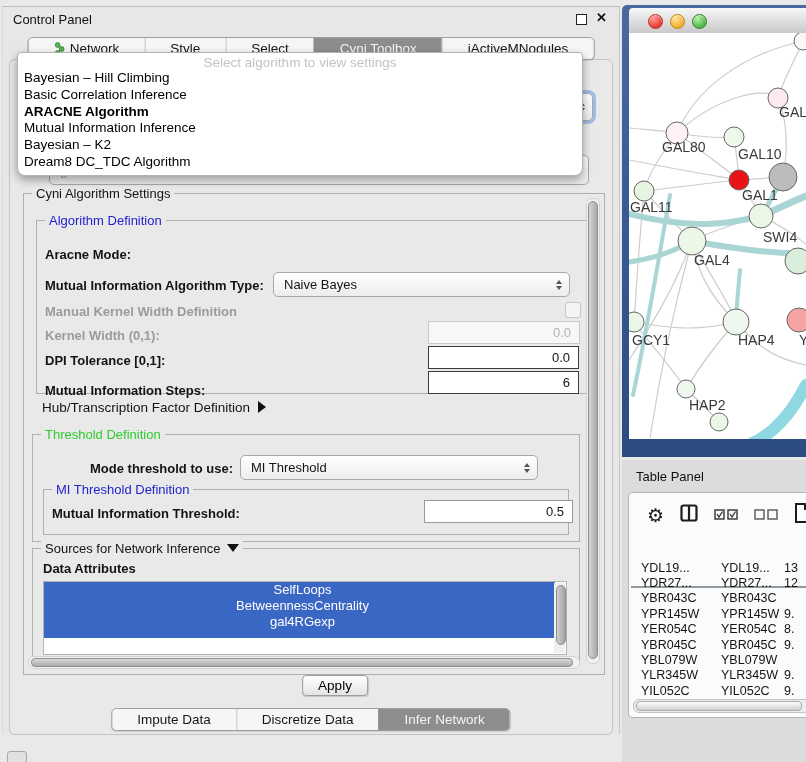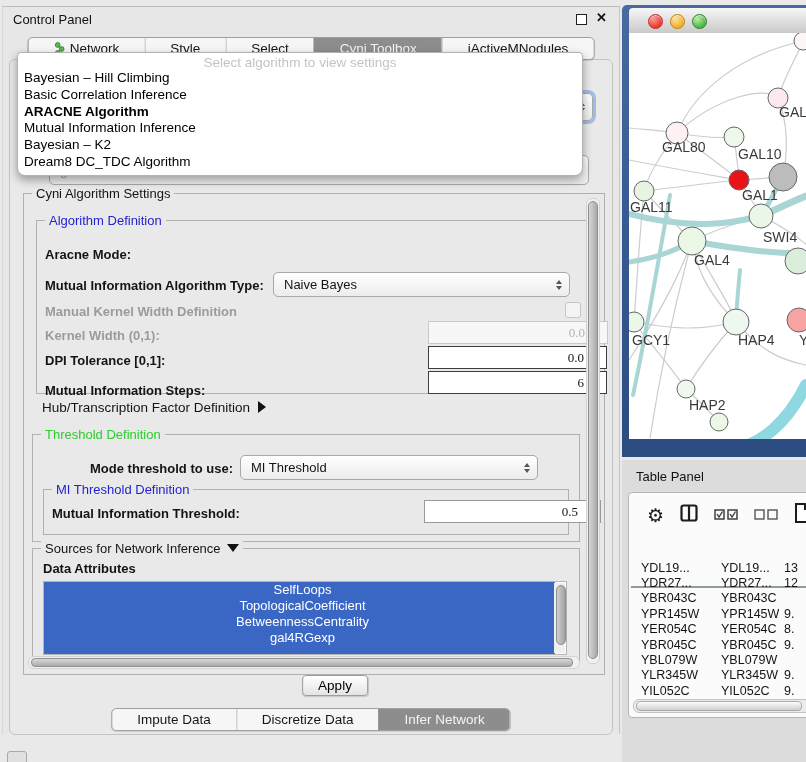--- a/index.html
+++ b/index.html
@@ -48,21 +48,21 @@
   .popup-item{font-size:13.5px;line-height:16.8px;padding-left:6px;color:#000;white-space:nowrap;}
   .popup-item.bold{font-weight:bold;}
 
   
   .groupbox{position:absolute;border:1px solid #b0b0b0;}
   .legend{position:absolute;top:-8px;left:8px;background:#e9e9e9;padding:0 4px;font-size:13px;white-space:nowrap;}
   #settings-box{left:20px;top:186px;width:580px;height:480px;}
   .lbl{position:absolute;font-size:13px;font-weight:bold;color:#141414;white-space:nowrap;}
   .lbl.dis{color:#9b9b9b;}
   .field{position:absolute;height:21px;border:1px solid #999;background:#fff;font-size:13px;
-         text-align:right;padding:0 22px;line-height:21px;box-sizing:content-box;font-family:Liberation Serif, serif;}
+         text-align:right;padding:0 8px;line-height:21px;box-sizing:content-box;}
   .field.dark{border:1.5px solid #3c3c3c;}
   .field.dis{border:1px solid #c9c9c9;background:#f7f7f7;color:#b3b3b3;}
   .cb{position:absolute;width:14px;height:14px;border:1px solid #c6c6c6;border-radius:3px;background:#f4f4f4;}
   .tri-right{display:inline-block;width:0;height:0;border-top:6px solid transparent;
              border-bottom:6px solid transparent;border-left:8px solid #111;margin-left:8px;vertical-align:-1px;}
   .tri-down{display:inline-block;width:0;height:0;border-left:6px solid transparent;
             border-right:6px solid transparent;border-top:8px solid #111;margin-left:6px;vertical-align:1px;}
 
   #attr-list{position:absolute;left:10px;top:32px;width:522px;height:72px;background:#fff;
              border:1px solid #b5b5b5;overflow:hidden;}
@@ -236,21 +236,20 @@
         <div class="field" style="left:380px;top:10px;width:131px;">0.5</div>
       </div>
     </div>
 
     <div class="groupbox" style="left:8px;top:354px;width:546px;height:112px;text-align:center;">
       <span class="legend"><span>Sources for Network Inference</span><span class="tri-down"></span></span>
       <span class="lbl" style="left:10px;top:12px;">Data Attributes</span>
       <div id="attr-list">
         <div id="attr-items">
             <div class="attr-item" style="background: rgb(58, 102, 196); width: 505px;">SelfLoops</div>
-            <div class="attr-item" style="background: rgb(58, 102, 196); width: 505px;">TopologicalCoefficient</div>
             <div class="attr-item" style="background: rgb(58, 102, 196); width: 505px;">BetweennessCentrality</div>
             <div class="attr-item" style="background: rgb(58, 102, 196); width: 505px;">gal4RGexp</div>
             <div class="attr-item" style="background: rgb(58, 102, 196); width: 505px; height: 8px;"></div>
           </div>
         <div id="attr-vscroll">
             <div id="attr-thumb"></div>
           </div>
       </div>
     </div>
 

